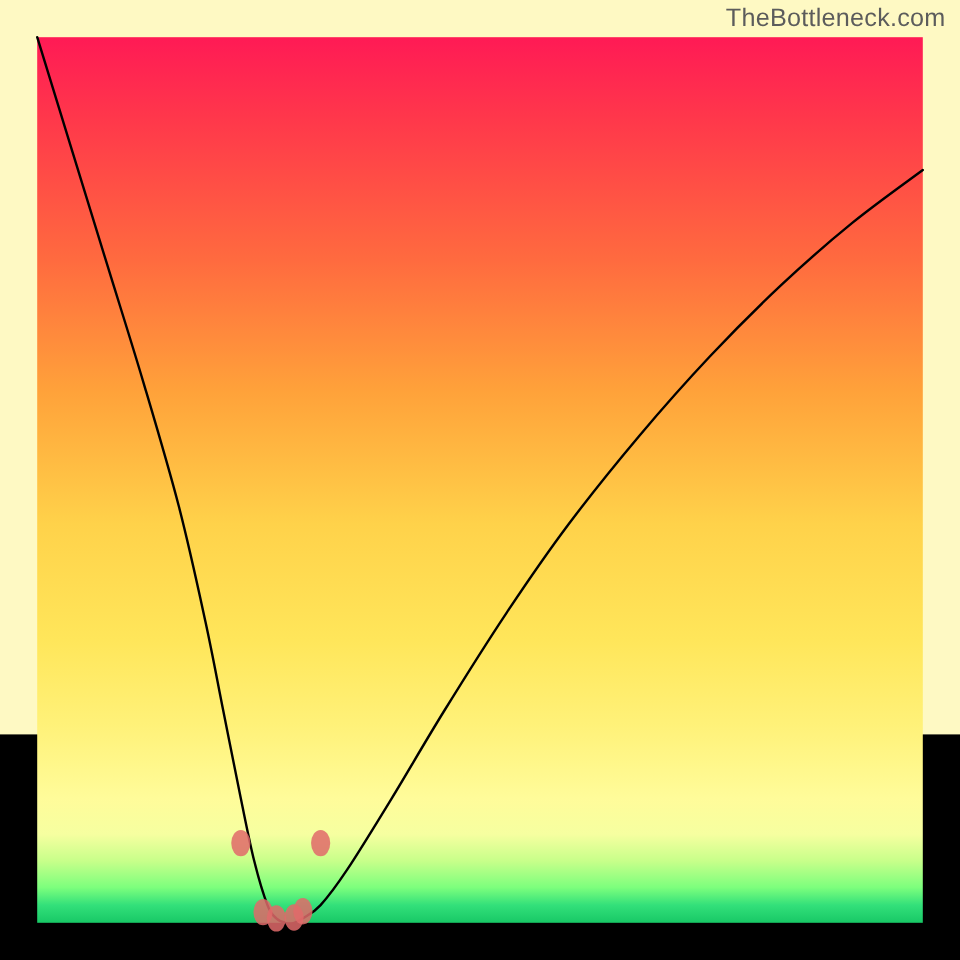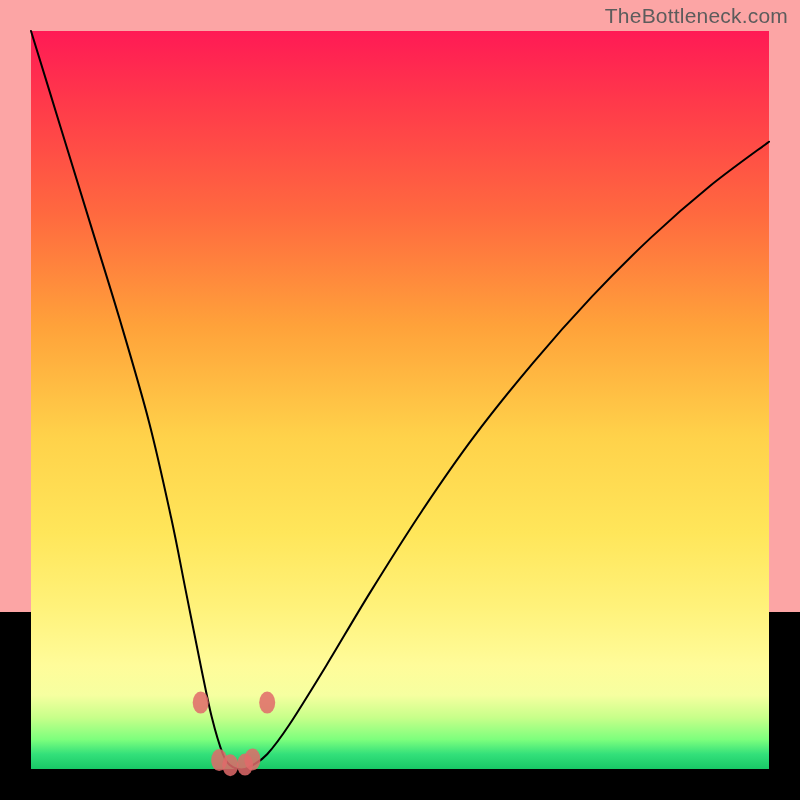--- a/index.html
+++ b/index.html
@@ -10,21 +10,21 @@
     background: #000;
     overflow: hidden;
     font-family: Arial, Helvetica, sans-serif;
   }
   .frame {
     position: absolute;
     left: 0;
     top: 0;
     width: 800px;
     height: 612px;
-    background: #fca5a5;
+    background: #fef9c3;
   }
   .plot-area {
     position: absolute;
     left: 31px;
     top: 31px;
     width: 738px;
     height: 738px;
     
     background: linear-gradient(
       to bottom,

